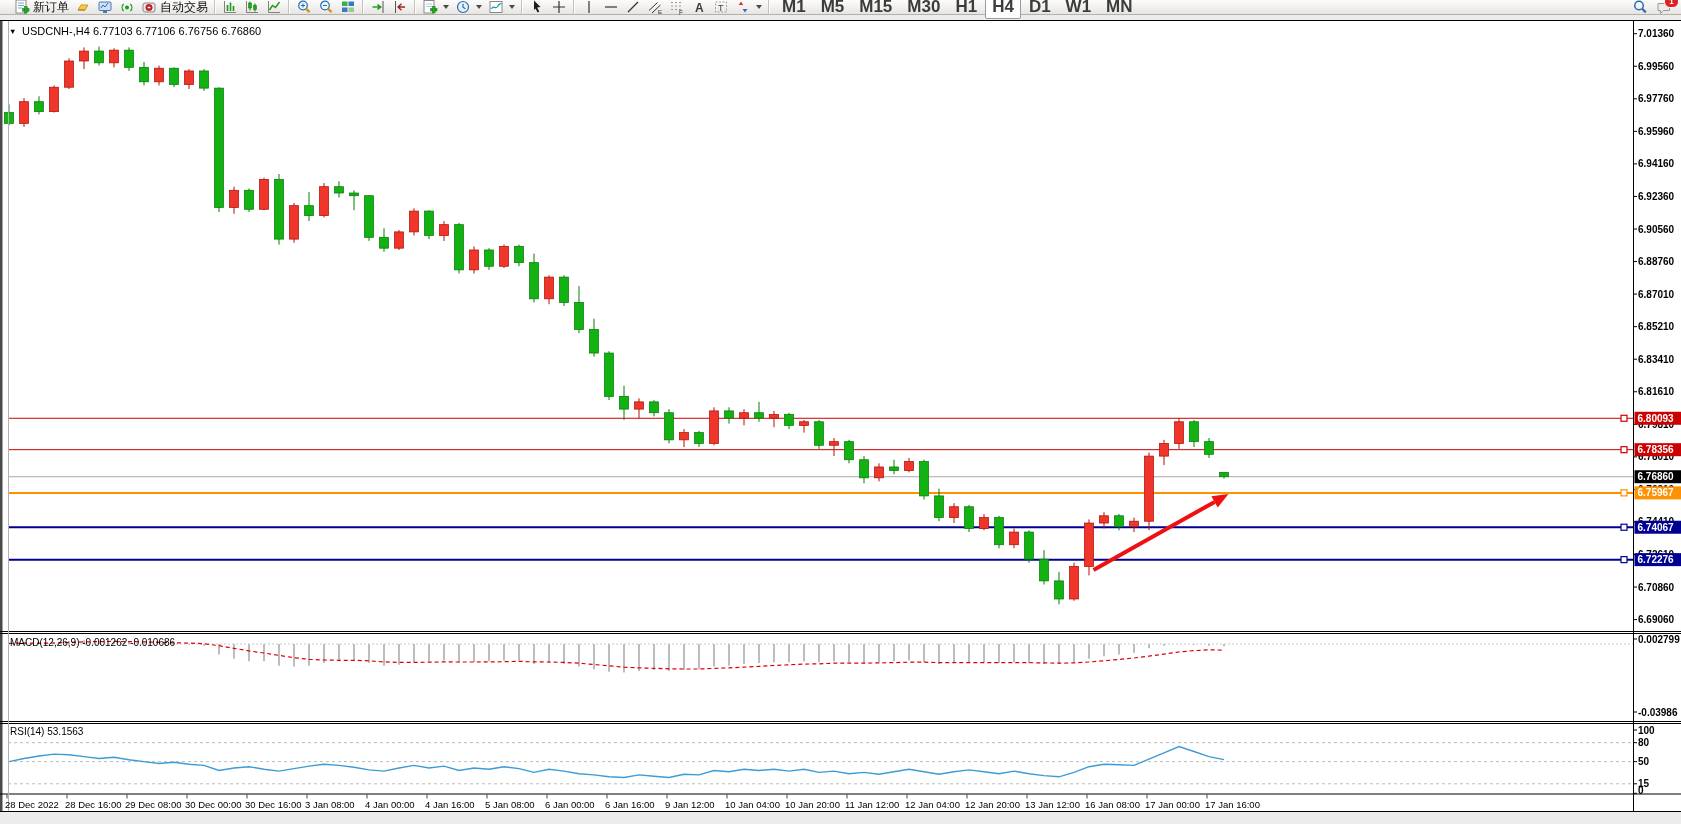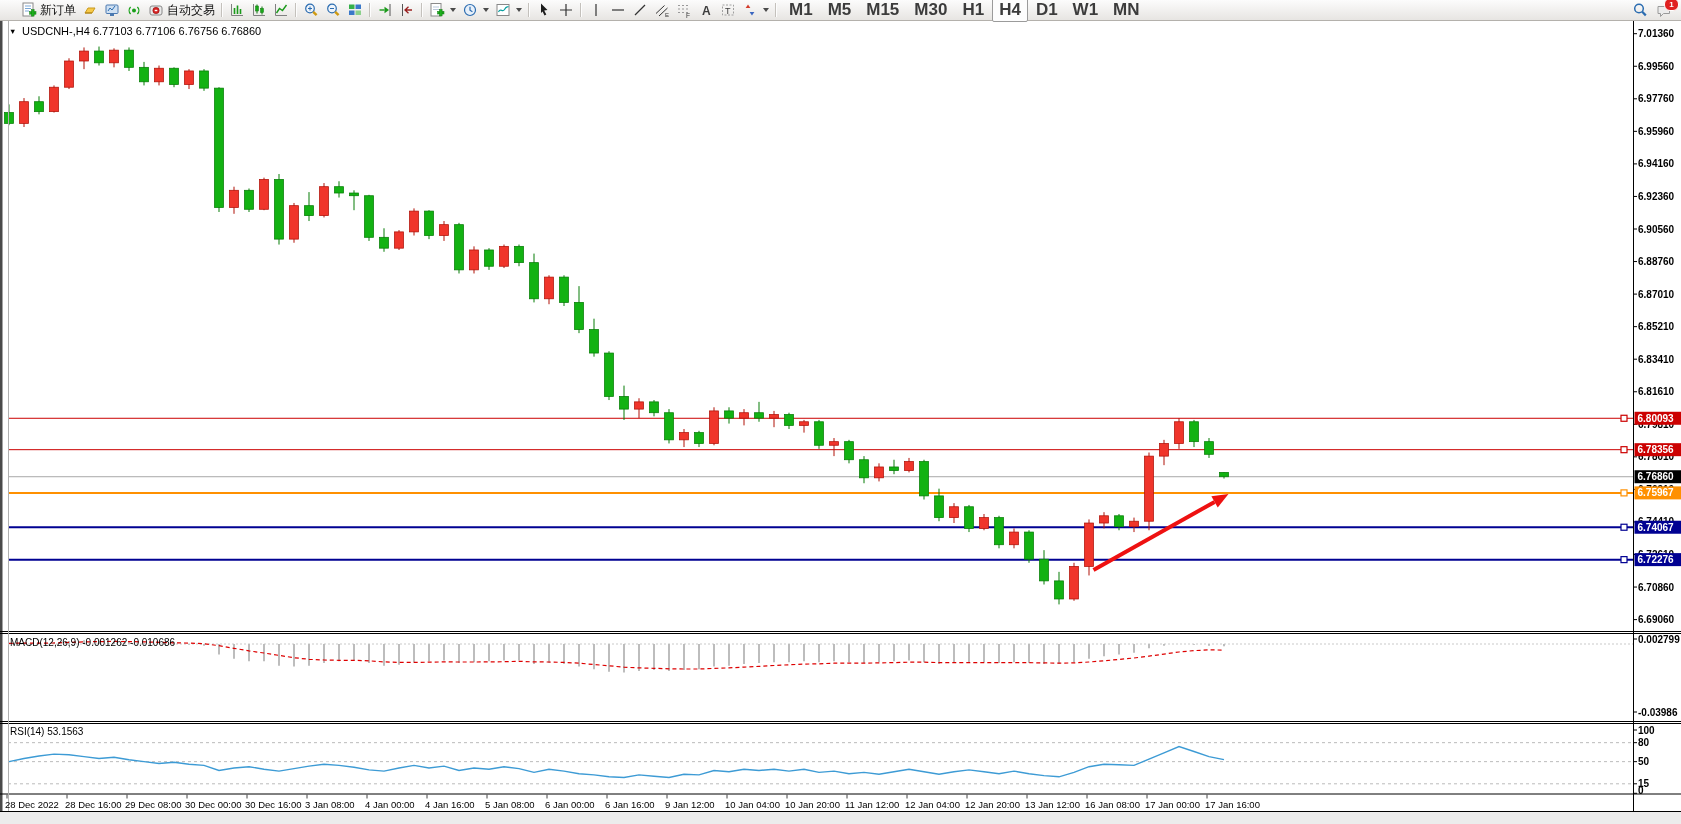--- a/index.html
+++ b/index.html
@@ -1,18 +1,18 @@
 <!DOCTYPE html>
 <html><head>
 <meta charset="utf-8">
 <style>
   html,body{margin:0;padding:0}
   body{width:1681px;height:824px;background:#ececec;font-family:"Liberation Sans",sans-serif;overflow:hidden;position:relative}
   
-  .toolbar{position:absolute;top:0;left:0;width:1681px;height:21px;background:linear-gradient(#fcfcfc,#e7e5e2);border-bottom:1px solid #b4b1ac;display:flex;align-items:center;z-index:5;padding-left:18px;box-sizing:border-box}
+  .toolbar{position:absolute;top:0;left:0;width:1681px;height:15px;background:linear-gradient(#fcfcfc,#e7e5e2);border-bottom:1px solid #b4b1ac;display:flex;align-items:center;z-index:5;padding-left:11px;box-sizing:border-box}
   .tb-btn{height:18px;display:flex;align-items:center;gap:3px;padding:0 3px;cursor:default;white-space:nowrap}
   .tb-label{font-size:12px;color:#101010}
   .sep{width:1px;height:14px;background:#c4c1bc;border-right:1px solid #fdfdfd;margin:0 3px;flex:none}
   .icn{display:block;flex:none}
   .caret{width:0;height:0;border-left:3px solid transparent;border-right:3px solid transparent;border-top:4px solid #4a4a4a;margin-left:2px}
   .tf-group{display:flex;align-items:center;gap:1px;margin-left:2px}
   .tf-btn{font-size:17px;font-weight:bold;color:#3c3c3c;padding:1px 6px;border:1px solid transparent;border-radius:2px}
   .tf-btn.active{background:#fdfdfd;border:1px solid #9b9b9b}
   .toolbar-right{margin-left:auto;display:flex;align-items:center;gap:8px;padding-right:8px}
   .chat-wrap{position:relative}

